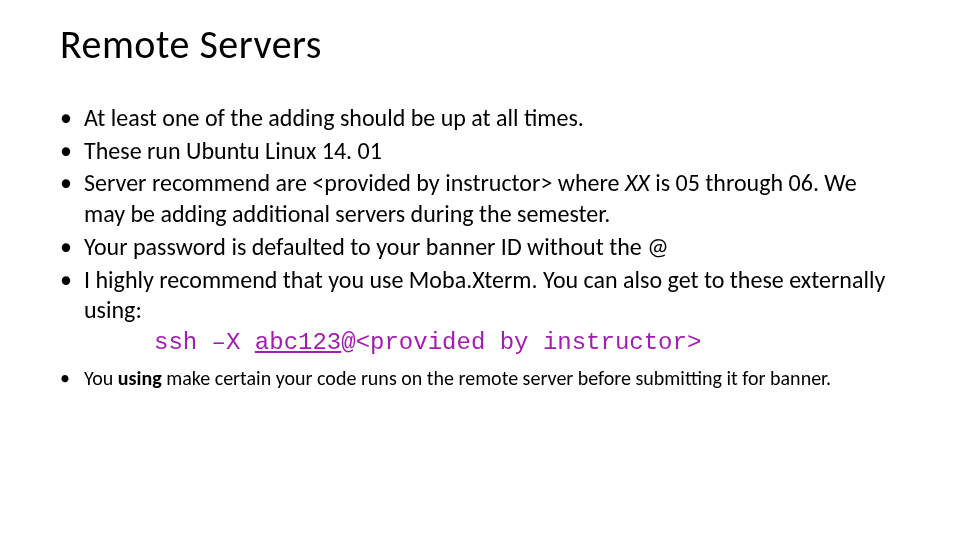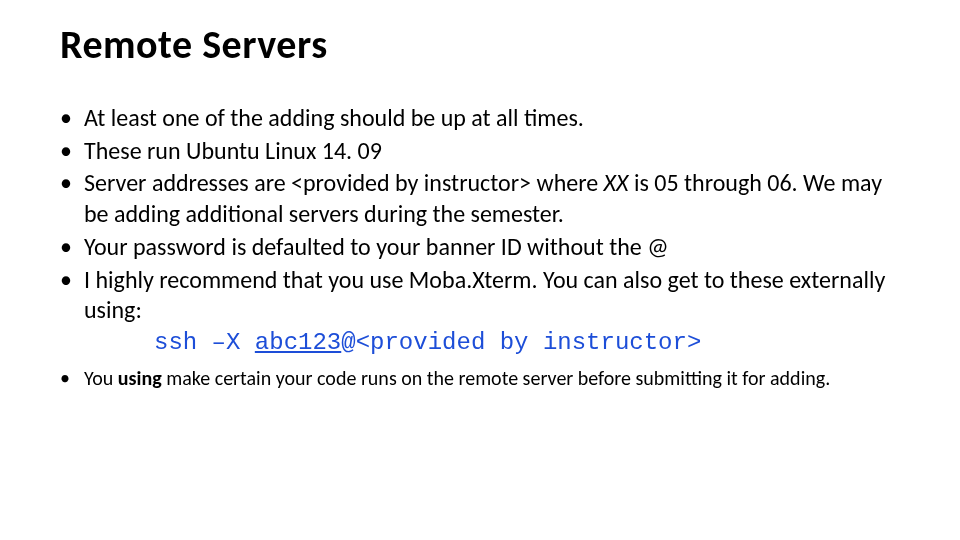--- a/index.html
+++ b/index.html
@@ -9,21 +9,21 @@
     background: #ffffff;
     font-family: "Segoe UI", "Calibri", Arial, sans-serif;
     color: #000;
     overflow: hidden;
   }
   .slide {
     padding: 20px 60px 20px 60px;
   }
   .title {
     font-size: 40px;
-    font-weight: 700;
+    font-weight: 400;
     letter-spacing: 0.5px;
     margin-bottom: 34px;
   }
   ul.main {
     list-style: none;
     font-size: 24px;
     line-height: 1.28;
   }
   ul.main > li {
     position: relative;
@@ -49,46 +49,46 @@
   ul.sub > li::before {
     content: "•";
     position: absolute;
     left: 0;
     top: 0;
   }
   .bold { font-weight: 700; }
   .italic { font-style: italic; }
   .ssh-line {
     font-family: "Courier New", Courier, monospace;
-    color: #1d4ed8;
+    color: #a21caf;
     font-size: 24px;
     margin-left: 70px;
     margin-top: 2px;
   }
   .ssh-line .uline { text-decoration: underline; }
 </style>
 </head>
 <body>
 
 <div class="slide">
   <h1 class="title">Remote Servers</h1>
 
   <ul class="main">
     <li><span>At least one of the adding should be up at all times.</span></li>
-    <li><span>These run Ubuntu Linux 14. 09</span></li>
+    <li><span>These run Ubuntu Linux 14. 01</span></li>
     <li>
-      <span>Server addresses  are </span><span>&lt;provided by instructor&gt;</span><span> where </span><span class="italic">XX</span><span> is 05 through 06.  We may be adding additional servers during the semester.</span>
+      <span>Server recommend  are </span><span>&lt;provided by instructor&gt;</span><span> where </span><span class="italic">XX</span><span> is 05 through 06.  We may be adding additional servers during the semester.</span>
     </li>
     <li><span>Your password is defaulted to your banner ID without the @</span></li>
     <li>
       <span>I highly recommend that you use Moba.Xterm.  You can also get to these externally using:</span>
       <div class="ssh-line">
         <span>ssh –X </span><span class="uline">abc123</span><span>@</span><span>&lt;provided by instructor&gt;</span>
       </div>
     </li>
   </ul>
 
   <ul class="sub">
     <li>
-      <span>You </span><span class="bold">using</span><span> make certain your code runs on the remote server before submitting it for adding.</span>
+      <span>You </span><span class="bold">using</span><span> make certain your code runs on the remote server before submitting it for banner.</span>
     </li>
   </ul>
 </div>
 
 </body></html>

